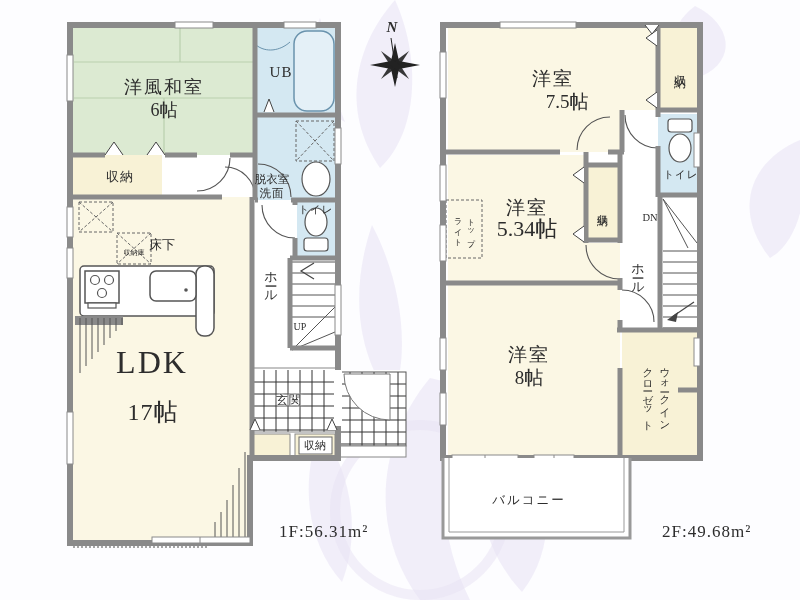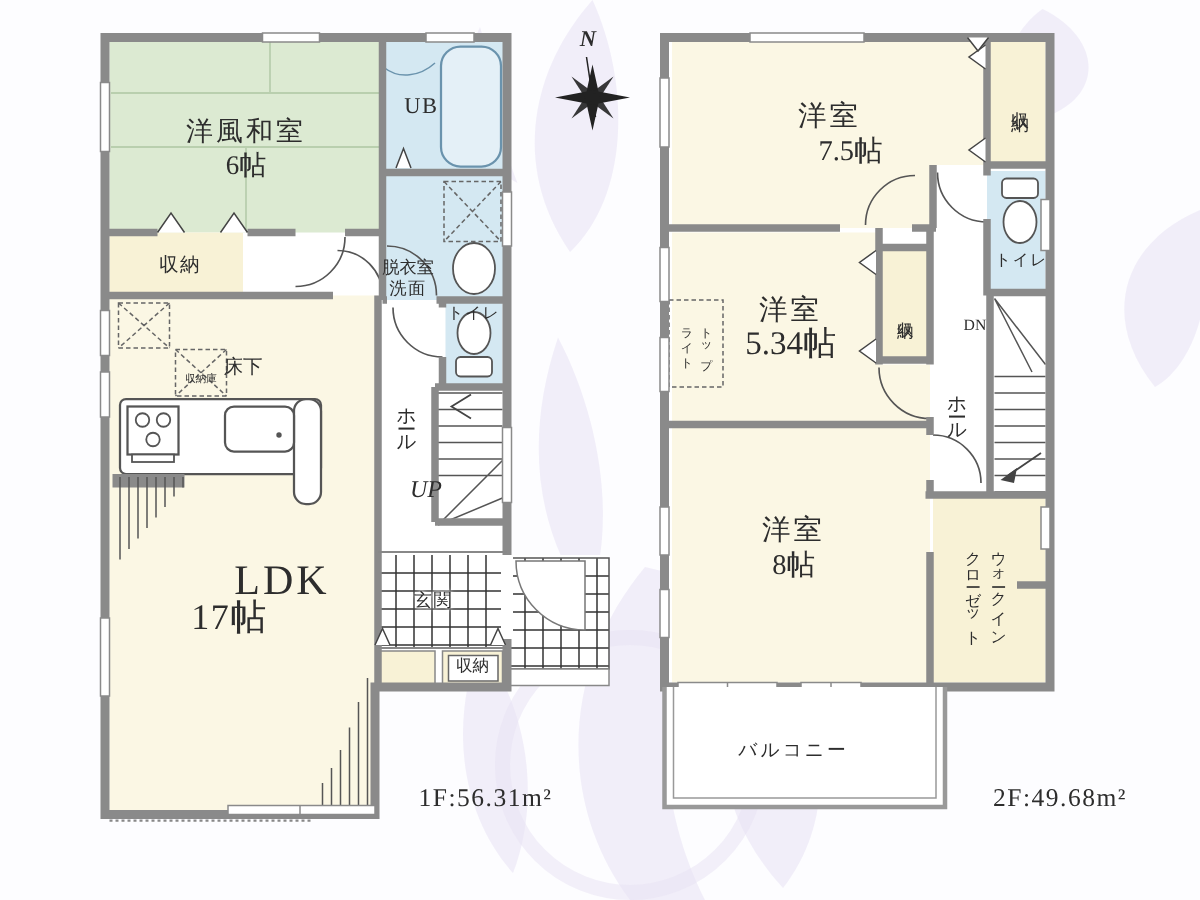--- a/index.html
+++ b/index.html
@@ -218,22 +218,22 @@
 </svg>
 
 <div class="lbl" style="left:164px;top:87px;font-size:18px;letter-spacing:2px;">洋風和室</div>
 <div class="lbl" style="left:164px;top:110px;font-size:18px;">6帖</div>
 <div class="lbl" style="left:281px;top:72px;font-size:15px;letter-spacing:1px;">UB</div>
 <div class="lbl" style="left:272px;top:166px;font-size:11.5px;letter-spacing:1px;margin-top:28px;">洗面</div>
 <div class="lbl" style="left:272px;top:180px;font-size:11.5px;">脱衣室</div>
 <div class="lbl" style="left:120px;top:176px;font-size:13px;letter-spacing:1px;">収納</div>
 <div class="lbl" style="left:316px;top:210px;font-size:10.5px;letter-spacing:1px;">トイレ</div>
 <div class="lbl v" style="left:271px;top:280px;font-size:13px;">ホール</div>
-<div class="lbl" style="left:284px;top:327px;font-size:16px;font-style:italic;">UP</div>
-<div class="lbl" style="left:152px;top:388px;font-size:28px;letter-spacing:2px;margin-left:36px;">LDK</div>
+<div class="lbl" style="left:300px;top:327px;font-size:10px;">UP</div>
+<div class="lbl" style="left:152px;top:362px;font-size:32px;letter-spacing:2px;">LDK</div>
 <div class="lbl" style="left:153px;top:412px;font-size:24px;letter-spacing:1px;">17帖</div>
 <div class="lbl" style="left:134px;top:244px;font-size:13px;margin-left:28px;">床下</div>
 <div class="lbl" style="left:134px;top:253px;font-size:7px;">収納庫</div>
 <div class="lbl halo" style="left:289px;top:400px;font-size:12px;letter-spacing:1px;">玄関</div>
 <div class="lbl" style="left:315px;top:445px;font-size:11px;">収納</div>
 <div class="lbl area" style="left:261px;top:523px;font-size:17px;margin-left:18px;">1F:56.31m²</div>
 <div class="lbl north" style="left:392px;top:27px;font-size:15px;">N</div>
 
 <div class="lbl" style="left:553px;top:78px;font-size:19px;letter-spacing:2px;">洋室</div>
 <div class="lbl" style="left:567px;top:101px;font-size:19px;">7.5帖</div>

